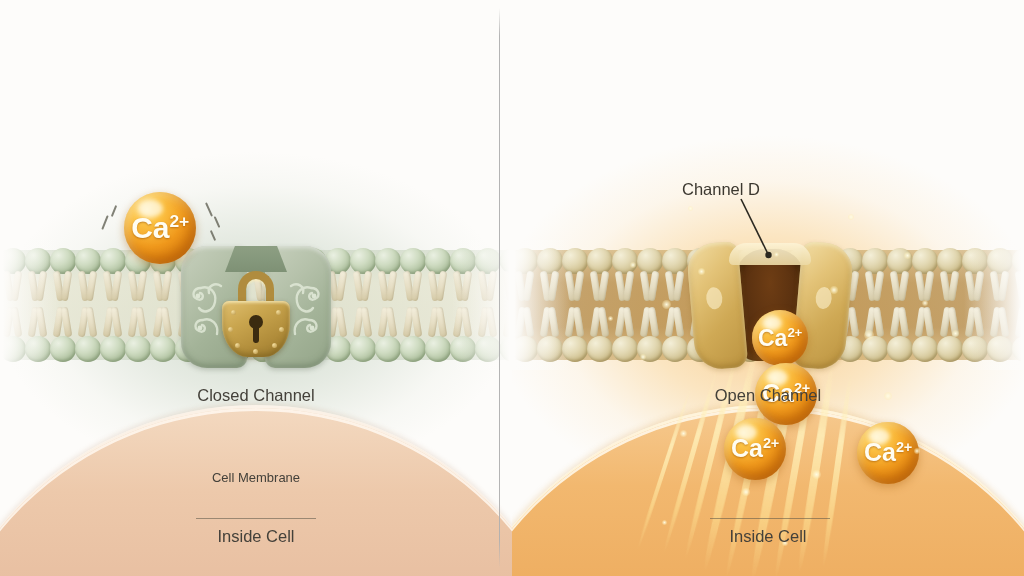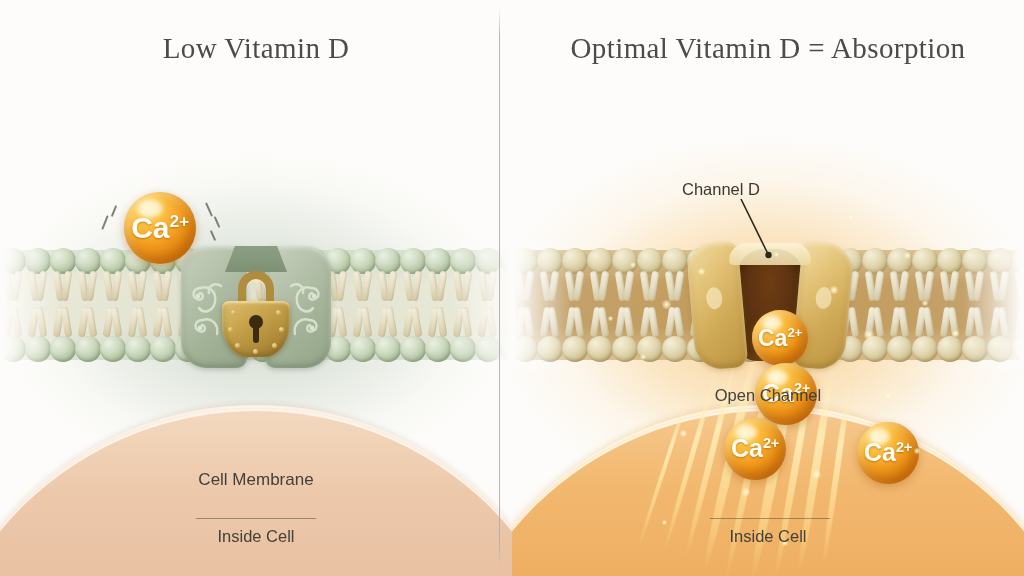--- a/index.html
+++ b/index.html
@@ -360,21 +360,21 @@
     white-space: nowrap;
   }
   .label-channel {
     left: 0; width: 512px;
     top: 386px;
     font-size: 16.5px;
   }
   .label-membrane {
     left: 0; width: 512px;
     top: 470px;
-    font-size: 17px;
+    font-size: 13px;
   }
   .label-inside {
     left: 0; width: 512px;
     top: 527px;
     font-size: 16.5px;
   }
   .inside-rule {
     position: absolute;
     top: 518px; left: 196px;
     width: 120px; height: 1px;
@@ -399,21 +399,20 @@
   }
 </style>
 </head>
 <body>
 
 <div id="stage">
 
   <div class="panel" id="panel-left">
     <div class="haze" id="haze-left"></div>
 
-    <div class="title">Low Vitamin D</div>
 
     <div class="cell-arc" id="arc-left"></div>
 
     <div class="membrane" id="mem-left">
       <div class="mem-core"></div>
       <div class="head-row top" id="heads-lt">
           <div class="head"></div>
           <div class="head"></div>
           <div class="head"></div>
           <div class="head"></div>
@@ -684,29 +683,29 @@
     <div class="motion" style="left:104px; top:215px; transform:rotate(22deg);"></div>
     <div class="motion" style="left:113px; top:205px; transform:rotate(22deg); height:12px;"></div>
     <div class="motion" style="left:208px; top:202px; transform:rotate(-24deg);"></div>
     <div class="motion" style="left:216px; top:216px; transform:rotate(-24deg); height:12px;"></div>
     <div class="motion" style="left:212px; top:230px; transform:rotate(-24deg); height:11px;"></div>
 
     <div class="ion" id="ion-l0" style="width: 72px; height: 72px; left: 124px; top: 192px;">
       <span class="ion-label" style="font-size: 30px;">Ca<sup>2+</sup></span>
     </div>
 
+    <div class="label label-channel">Closed Channel</div>
     <div class="label label-membrane">Cell Membrane</div>
     <div class="inside-rule"></div>
     <div class="label label-inside">Inside Cell</div>
   </div>
 
   <div class="panel" id="panel-right">
     <div class="haze" id="haze-right"></div>
 
-    <div class="title">Optimal Vitamin D = Absorption</div>
 
     <div class="cell-arc" id="arc-right"></div>
 
     <div id="streaks">
         <div class="streak" style="left: 196px; top: 352px; width: 6px; height: 210px; transform: rotate(14deg);"></div>
         <div class="streak" style="left: 214px; top: 344px; width: 9px; height: 230px; transform: rotate(13deg);"></div>
         <div class="streak" style="left: 236px; top: 340px; width: 7px; height: 240px; transform: rotate(12deg);"></div>
         <div class="streak" style="left: 258px; top: 346px; width: 10px; height: 236px; transform: rotate(11deg);"></div>
         <div class="streak" style="left: 280px; top: 352px; width: 7px; height: 228px; transform: rotate(10deg);"></div>
         <div class="streak" style="left: 300px; top: 360px; width: 8px; height: 214px; transform: rotate(9deg);"></div>

